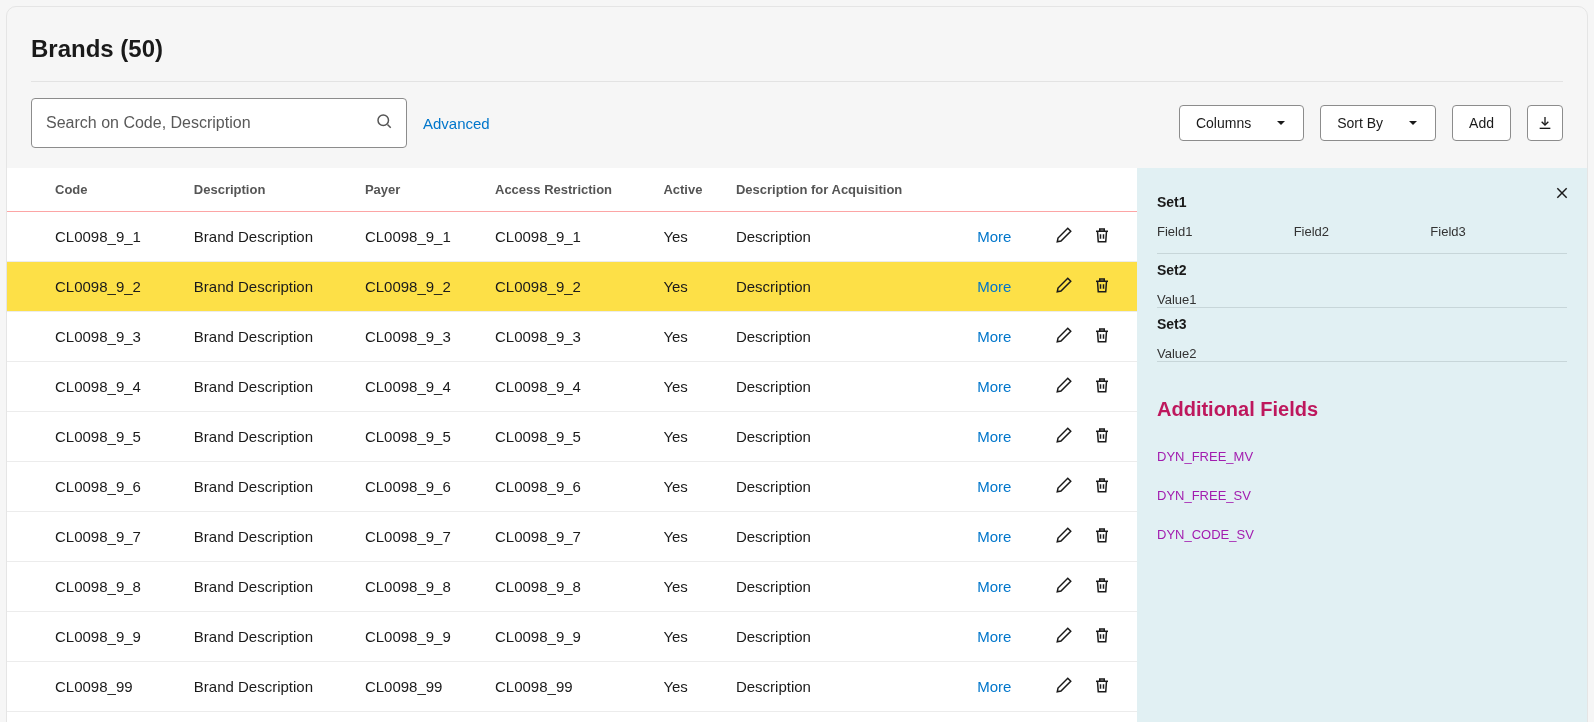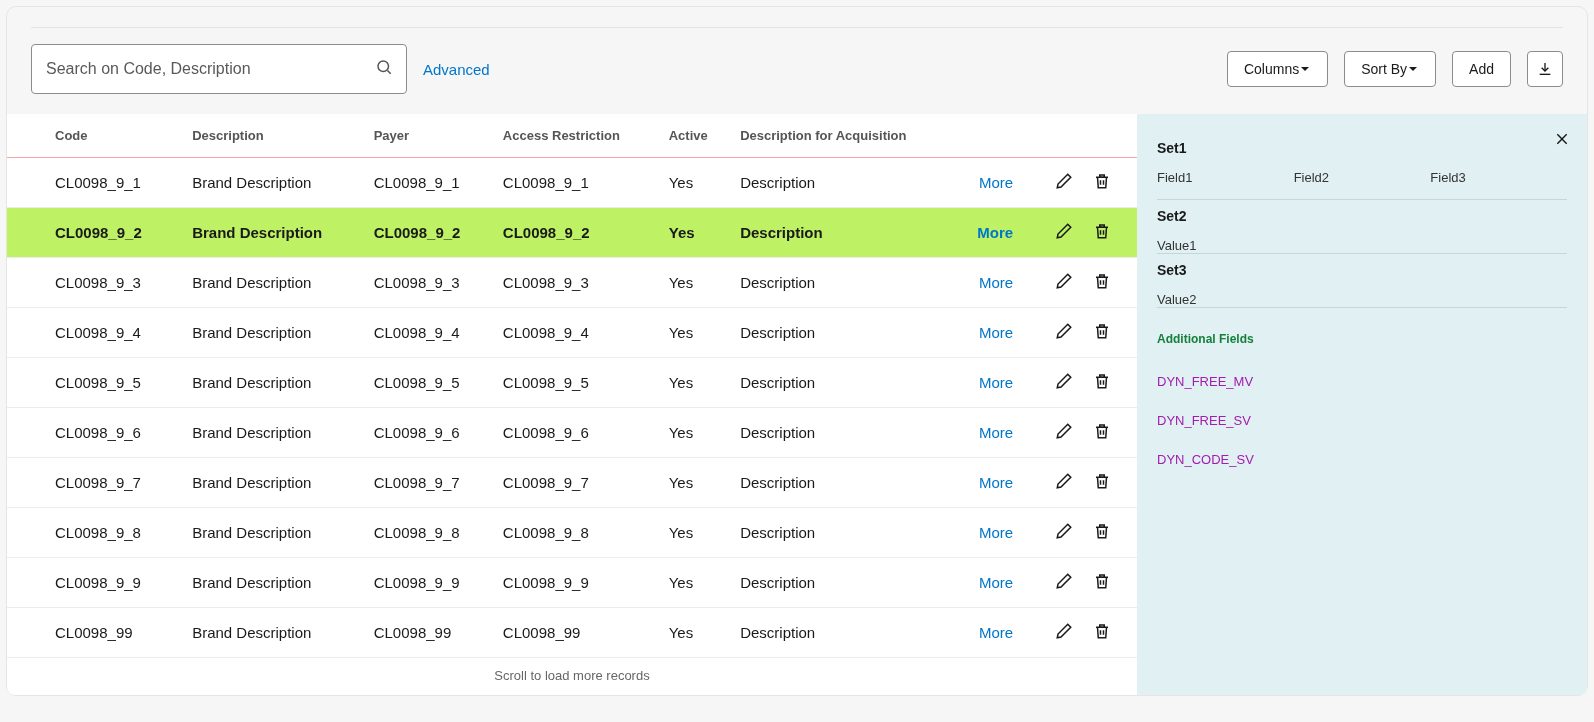--- a/index.html
+++ b/index.html
@@ -69,21 +69,21 @@
   .spacer { flex: 1; }
   .btn {
     height: 36px;
     background: #fff;
     border: 1px solid #8c8c8c;
     border-radius: 4px;
     padding: 0 16px;
     font-size: 14px;
     display: inline-flex;
     align-items: center;
-    gap: 0;
+    gap: 24px;
     cursor: pointer;
     color: #1a1a1a;
   }
   .btn.icon-only { padding: 0; width: 36px; justify-content: center; }
   .btn svg { flex-shrink: 0; }
 
   .content-row {
     display: flex;
     align-items: stretch;
     background: #fff;
@@ -108,21 +108,21 @@
   }
   thead th:first-child { padding-left: 48px; }
   tbody td {
     padding: 12px 10px;
     font-size: 15px;
     color: #1a1a1a;
     border-bottom: 1px solid #ececec;
     white-space: nowrap;
   }
   tbody td:first-child { padding-left: 48px; }
-  tbody tr.selected td { background: #bef264; font-weight: bold; }
+  tbody tr.selected td { background: #fde047; }
   .more-link { color: #0076cb; cursor: pointer; }
   .row-actions {
     display: inline-flex;
     gap: 16px;
     align-items: center;
   }
   .row-actions .icon-btn {
     background: none;
     border: none;
     padding: 2px;
@@ -168,37 +168,38 @@
     padding-bottom: 14px;
     border-bottom: 1px solid #c7d6d9;
   }
   .field-row > div { flex: 1; }
   .val-row {
     font-size: 13px;
     color: #333;
     border-bottom: 1px solid #c7d6d9;
   }
   .additional-title {
-    font-size: 12px;
+    font-size: 20px;
     font-weight: 700;
-    margin: 24px 0 16px 0;
-    color: #15803d;
+    margin: 36px 0 16px 0;
+    color: #be185d;
   }
   .add-field {
     font-size: 13px;
     color: #a21caf;
     padding: 12px 0;
   }
 </style>
 </head>
 <body>
 
 <div class="page">
   <div class="card">
     <div class="card-inner">
+      <h1 class="title">Brands (50)</h1>
       <hr class="divider">
 
       <div class="toolbar">
         <div class="search-wrap">
           <input class="search-input" type="text" placeholder="Search on Code, Description" style="">
           <span class="search-icon">
             <svg width="18" height="18" viewBox="0 0 24 24" fill="none" stroke="currentColor" stroke-width="2">
               <circle cx="11" cy="11" r="7"></circle>
               <line x1="21" y1="21" x2="16.65" y2="16.65"></line>
             </svg>

